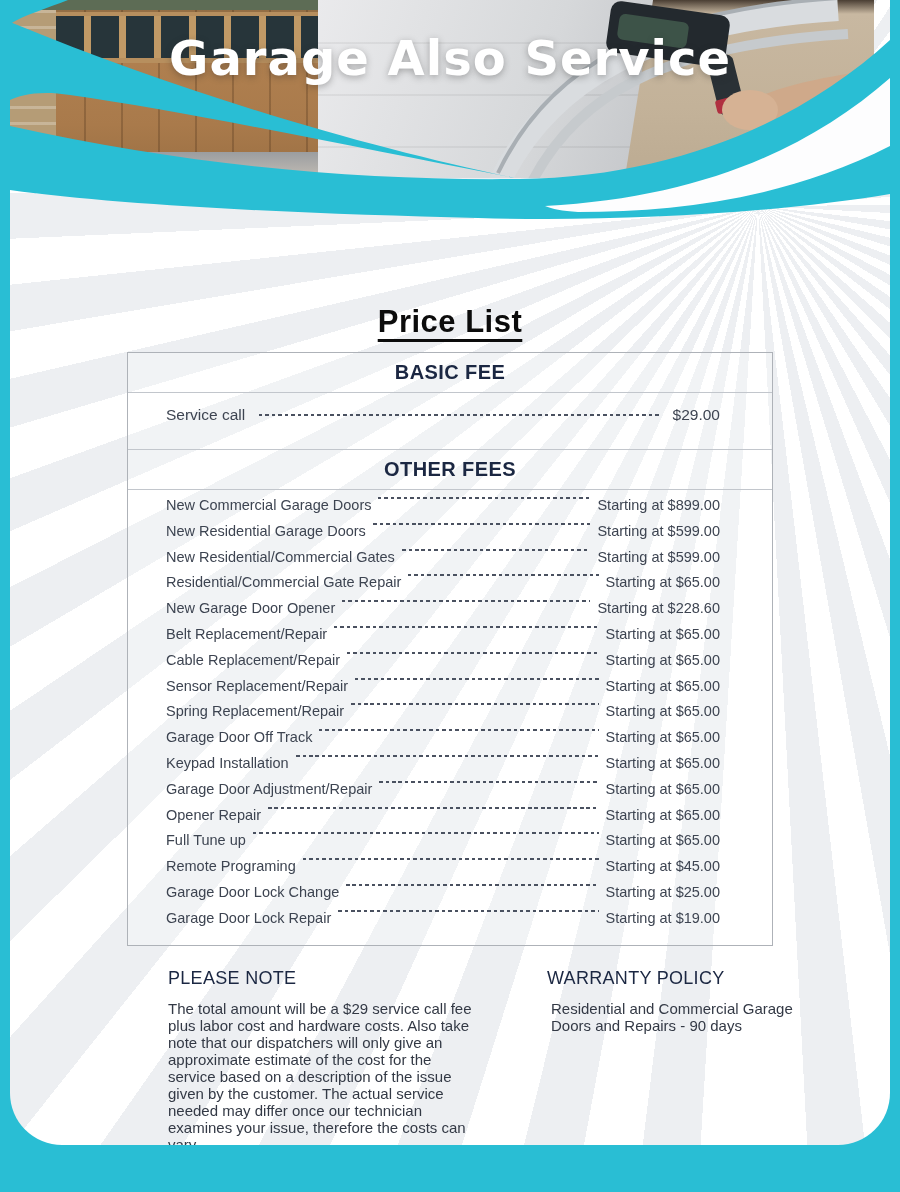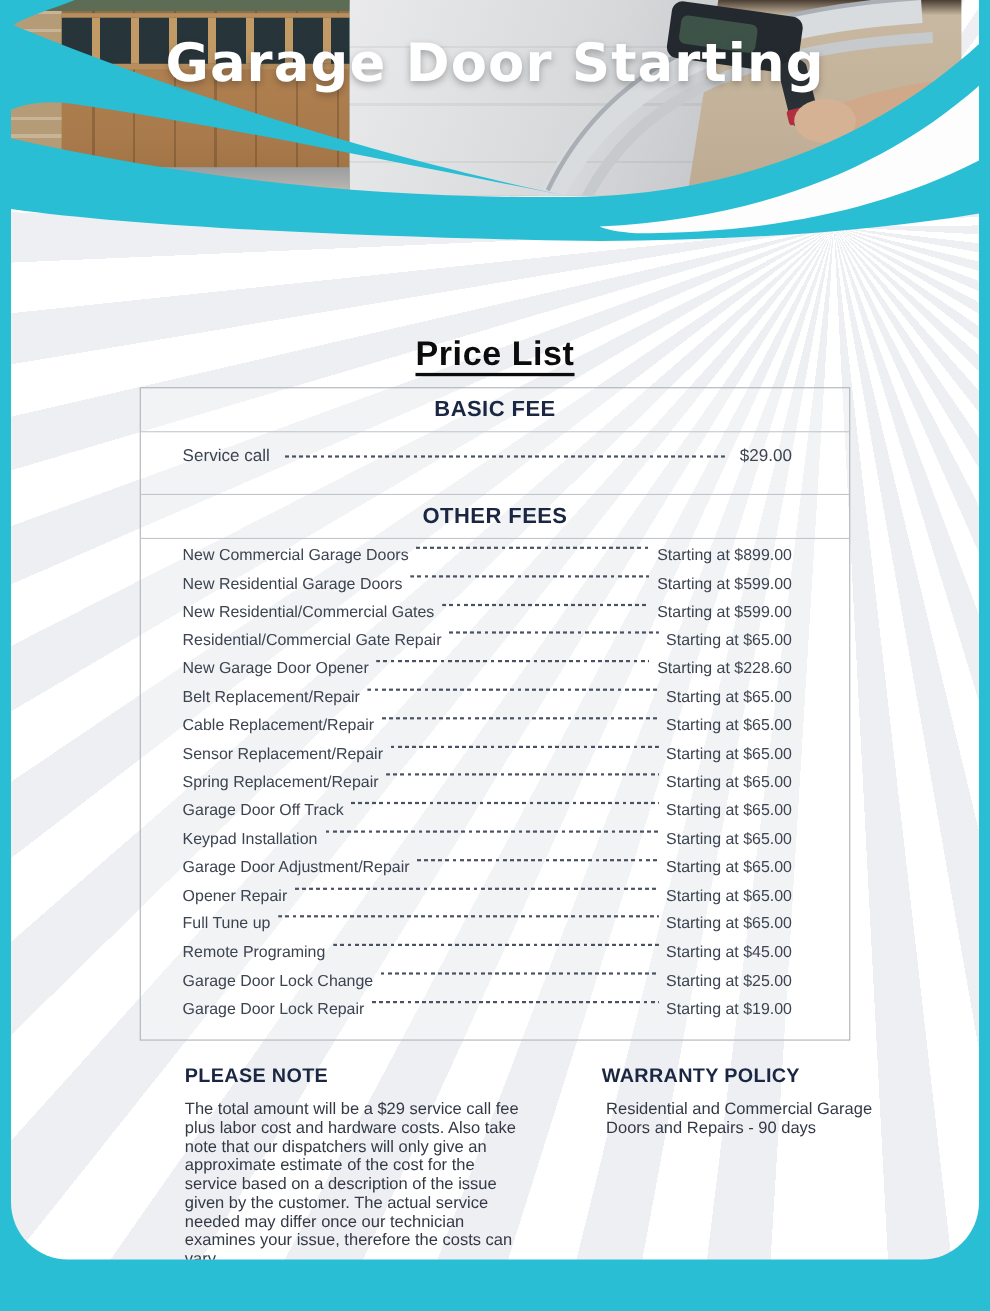--- a/index.html
+++ b/index.html
@@ -97,21 +97,21 @@
   
   .footnote{
     width:586px;margin:14px 0 0 155px;
     font-size:15px;line-height:19px;color:#333945;
   }
   
   .columns{display:flex;margin:22px 0 0 158px;}
   .col-note{width:312px;}
   .col-warranty{width:270px;margin-left:67px;}
   .col-heading{
-    font-size:18px;font-weight:700;color:#1b2742;letter-spacing:.3px;margin:0 0 11px 0;
+    font-size:18px;font-weight:400;color:#1b2742;letter-spacing:.3px;margin:0 0 11px 0;
   }
   .col-body{font-size:15px;line-height:17px;color:#333945;}
   .col-warranty .col-body{padding-left:4px;}
 </style>
 </head>
 <body>
 
 <div class="page-inner">
 
   <div class="header">
@@ -139,21 +139,21 @@
       </div>
     </div>
 
     <svg class="swoosh" viewBox="0 0 880 260" preserveAspectRatio="none">
       <path d="M0,0 L58,0 C 38,8 14,15 0,24 Z" fill="#29bed4"></path>
       <path d="M0,22 C 190,100 370,150 505,178 C 350,148 180,112 60,95 C 30,90 10,95 0,100 Z" fill="#29bed4"></path>
       <path d="M0,126 C 180,166 350,181 510,179 C 670,177 795,118 880,40 L880,194 C 760,214 600,222 468,218 C 300,214 115,206 0,190 Z" fill="#29bed4"></path>
       <path d="M535,206 C 688,198 798,150 880,78 L880,146 C 778,198 668,212 568,212 C 552,211 542,209 535,206 Z" fill="#fdfdfe"></path>
     </svg>
 
-    <div class="page-title">Garage Door Starting</div>
+    <div class="page-title">Garage Also Service</div>
   </div>
 
   <div class="price-heading">
     <span>Price List</span>
   </div>
 
   <div class="price-table">
     <div class="tbl-header">BASIC FEE</div>
     <div class="basic-row">
       <span class="basic-label">Service call</span>

